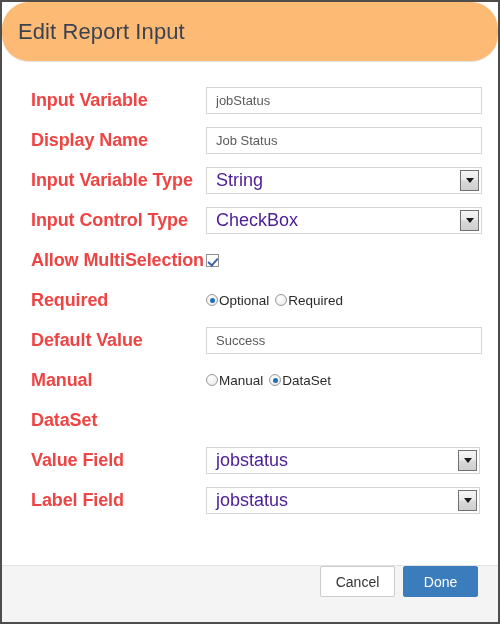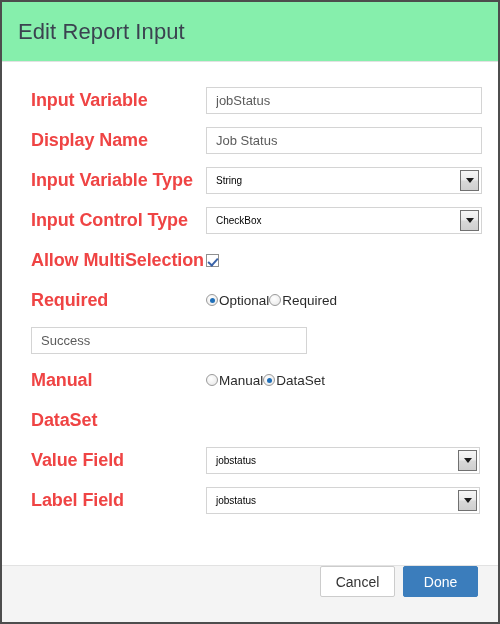--- a/index.html
+++ b/index.html
@@ -17,24 +17,25 @@
     box-sizing: border-box;
     border: 2px solid #4d4d4d;
     background: #ffffff;
     overflow: hidden;
   }
   
   .dialog-header {
     height: 60px;
     box-sizing: border-box;
     border-bottom: 1px solid #e2e2e2;
-    background: #86efac;
+    background: #fdba74;
     display: flex;
     align-items: center;
     padding: 0 16px;
+    border-radius: 27px;
   }
   .dialog-title {
     font-size: 22px;
     font-weight: normal;
     color: #3b4250;
     letter-spacing: 0.1px;
     line-height: 1;
   }
   
   .dialog-body {
@@ -85,22 +86,22 @@
     height: 27px;
     box-sizing: border-box;
     border: 1px solid #d4d4d4;
     background: #ffffff;
     display: flex;
     align-items: center;
   }
   .select-box.wide  { width: 276px; }
   .select-box.short { width: 274px; }
   .select-value {
-    font-size: 10px;
-    color: #000000;
+    font-size: 18px;
+    color: #4c1d95;
     padding-left: 9px;
     white-space: nowrap;
     overflow: hidden;
     flex: 1 1 auto;
   }
   .select-arrow {
     width: 19px;
     height: 21px;
     margin-right: 2px;
     box-sizing: border-box;
@@ -136,21 +137,21 @@
     height: 8px;
     border: solid #3a63a8;
     border-width: 0 2px 2px 0;
     transform: rotate(42deg);
   }
   
   .radio-group { display: flex; align-items: center; }
   .radio-item {
     display: flex;
     align-items: center;
-    margin-right: 0;
+    margin-right: 6px;
     cursor: default;
     justify-content: space-between;
   }
   .win-radio {
     width: 12px;
     height: 12px;
     box-sizing: border-box;
     border-radius: 50%;
     border: 1px solid #9a9a9a;
     background: radial-gradient(circle at 40% 35%, #ffffff 0%, #f0f0f0 60%, #dedede 100%);
@@ -273,20 +274,21 @@
           </label>
           <label class="radio-item">
             <span class="win-radio"></span>
             <span class="radio-label">Required</span>
           </label>
         </div>
       </div>
     </div>
 
     <div class="form-row">
+      <div class="form-label">Default Value</div>
       <div class="form-control-wrap">
         <input class="text-input" type="text" value="Success" style="">
       </div>
     </div>
 
     <div class="form-row">
       <div class="form-label">Manual</div>
       <div class="form-control-wrap">
         <div class="radio-group">
           <label class="radio-item">

